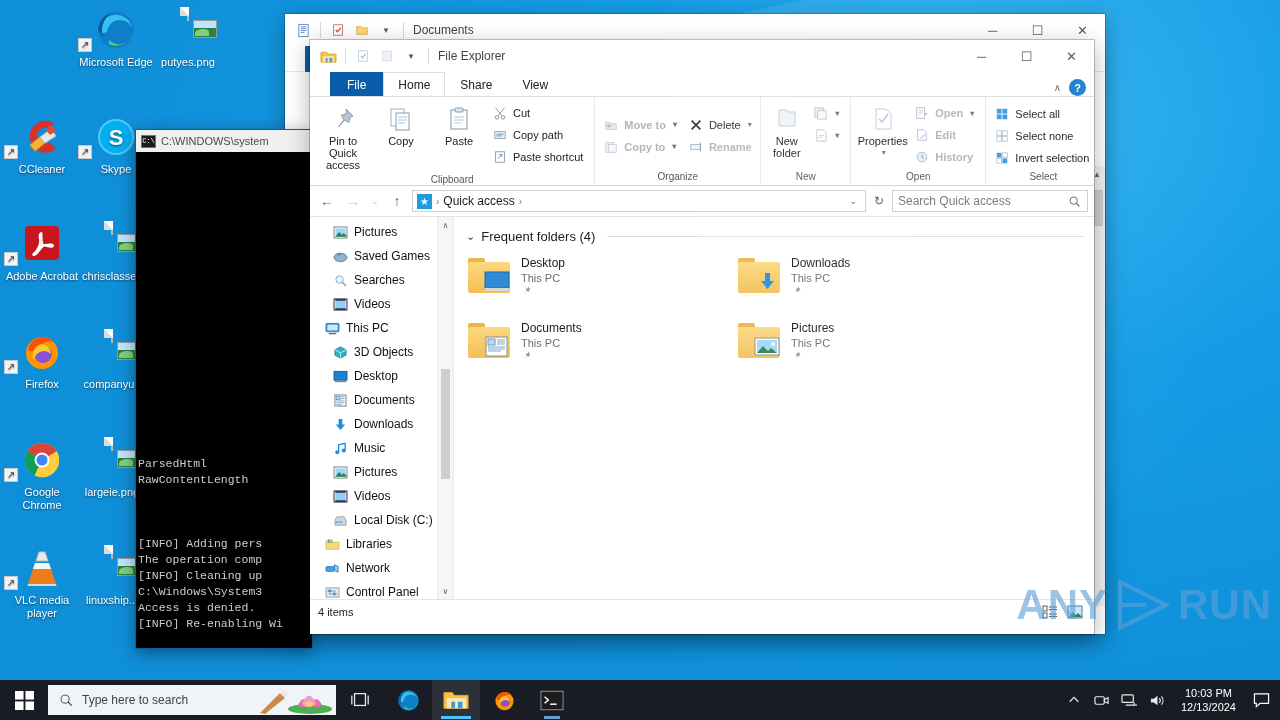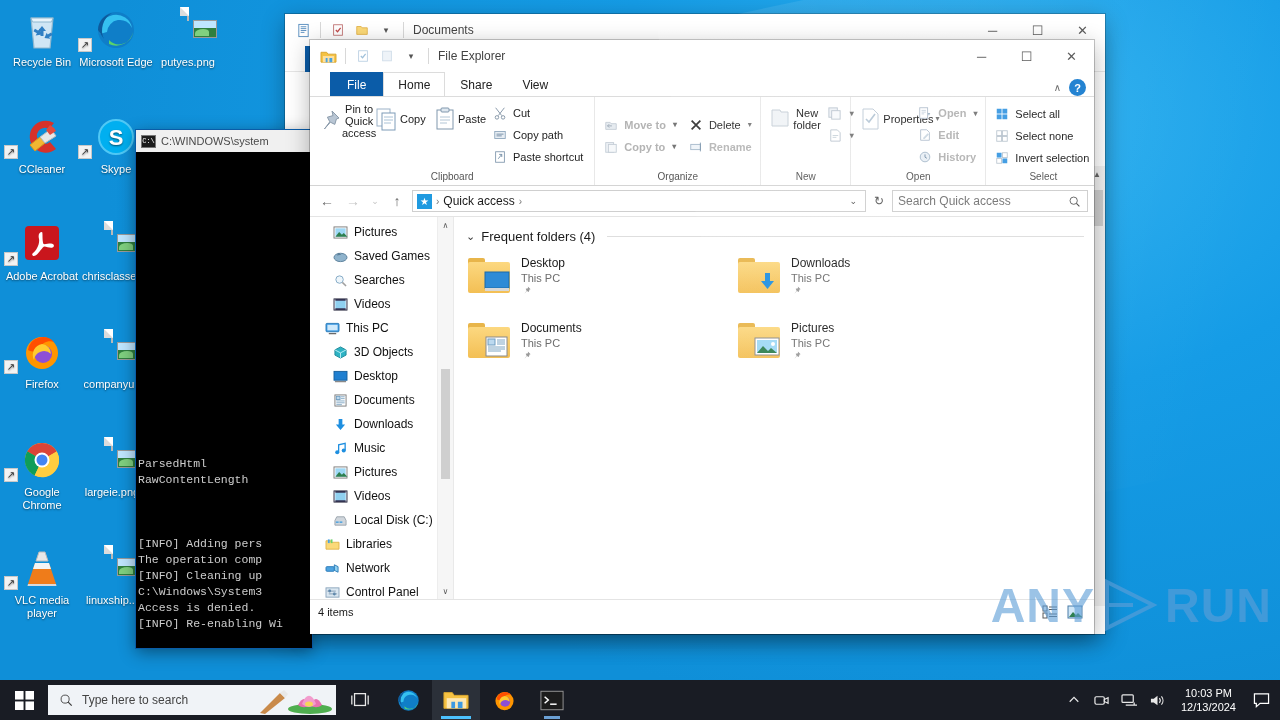--- a/index.html
+++ b/index.html
@@ -88,21 +88,21 @@
   .ribbon-right { margin-left:auto; display:flex; align-items:center; gap:8px; padding-right:8px; }
   .collapse-chevron { font-size:10px; color:#666; }
   .help-btn { width:17px; height:17px; border-radius:50%; background:#1d7fd0; color:#fff;
     font-size:11px; display:flex; align-items:center; justify-content:center; font-weight:bold; }
   .ribbon { height:90px; border-top:1px solid #dcdcdc; border-bottom:1px solid #d4d4d4;
     background:#fff; display:flex; position:relative; }
   .rgroup { display:flex; flex-direction:column; justify-content:space-between;
     border-right:1px solid #e8e8e8; padding:3px 4px 0; }
   .rgroup .gbody { display:flex; align-items:flex-start; flex:1; }
   .rgroup .gname { text-align:center; font-size:10px; color:#555; padding-bottom:3px; }
-  .bigbtn { width:58px; display:flex; flex-direction:row; align-items:center; padding:3px 2px;
+  .bigbtn { width:58px; display:flex; flex-direction:column; align-items:center; padding:3px 2px;
     font-size:11px; color:#222; text-align:center; line-height:12px; }
   .bigbtn .bi { height:32px; display:flex; align-items:center; justify-content:center; }
   .smallcol { display:flex; flex-direction:column; justify-content:center; padding:2px 2px; }
   .smallbtn { display:flex; align-items:center; gap:5px; font-size:11px; color:#222;
     padding:2px 5px 2px 2px; height:22px; white-space:nowrap; }
   .smallbtn.dim { color:#b4b4b4;font-weight:bold; }
   .caret { font-size:8px; color:#777; margin-left:2px; }
   .icn { width:16px; height:16px; display:inline-flex; align-items:center; justify-content:center; flex:none; }
 
   
@@ -165,21 +165,21 @@
     background:#000; box-shadow:0 0 0 1px #0a5ca8, 0 4px 16px rgba(0,0,0,.45); overflow:hidden; }
   #cmd .ctitle { height:22px; background:#f0f0f0; display:flex; align-items:center; gap:5px;
     padding-left:5px; font-size:11px; color:#4a4a4a; white-space:nowrap; overflow:hidden; }
   #cmd .cicon { width:15px; height:13px; background:#1c1c1c; border:1px solid #777; color:#fff;
     font-size:7px; display:flex; align-items:center; justify-content:center; font-family:"Liberation Mono", monospace; }
   #cmd .cbody { font-family:"Liberation Mono", monospace; font-size:11.5px; color:#ccc;
     line-height:16px; padding:0 2px; white-space:pre; overflow:hidden; }
 
   
   #wm { position:absolute; right:8px; bottom:46px; display:flex; align-items:center; gap:4px;
-    color:#5f9fd8; opacity:.62; font-size:48px; font-weight:bold; letter-spacing:1px;
+    color:#5f9fd8; opacity:.62; font-size:42px; font-weight:bold; letter-spacing:1px;
     font-family:"Liberation Sans", sans-serif; pointer-events:none; }
 
   
   #taskbar { position:absolute; left:0; bottom:0; width:1280px; height:40px; background:#191c24;
     display:flex; align-items:center; }
   .start { width:48px; height:40px; display:flex; align-items:center; justify-content:center; }
   .tbsearch { width:288px; height:30px; background:#f0f3f7; display:flex; align-items:center;
     gap:8px; padding:0 10px; position:relative; overflow:hidden; }
   .tbsearch .txt { font-size:12px; color:#444; }
   .tbicon { width:48px; height:40px; display:flex; align-items:center; justify-content:center;
@@ -192,32 +192,20 @@
   .trayi { width:26px; height:40px; display:flex; align-items:center; justify-content:center;
     color:#e8e8e8; }
   .clock { color:#fff; font-size:11px; line-height:14px; text-align:center; padding:0 8px; }
   .actioncenter { width:30px; height:40px; display:flex; align-items:center; justify-content:center; color:#fff; }
 </style>
 </head>
 <body>
 
 <div id="desktop">
 
-  <div class="dicon" style="left:4px;top:8px">
-    <span class="gl">
-      <svg width="44" height="44" viewBox="0 0 44 44">
-        <path d="M11 10 L33 10 L30 40 L14 40 Z" fill="#cfe6f5" stroke="#8fb8d0" stroke-width="1.2"></path>
-        <path d="M11 10 L33 10 L31.5 14 L12.5 14 Z" fill="#e8f4fb" stroke="#8fb8d0" stroke-width="1"></path>
-        <path d="M22 18 l4 5 h-2.5 v5 h-3 v-5 H18 Z" fill="#2e7fc4"></path>
-        <path d="M16 30 l4 5 h-2.5 v4 h-3 v-4 H12 Z" fill="#2e7fc4" transform="rotate(120 20 30)"></path>
-        <path d="M28 24 l3.5 4.5 h-2 v4 h-3 v-4 h-2 Z" fill="#2e7fc4" transform="rotate(-120 28 28)"></path>
-      </svg>
-    </span>
-    <span class="lbl">Recycle Bin</span>
-  </div>
 
   <div class="dicon" style="left:78px;top:8px">
     <span class="gl">
       <svg width="44" height="44" viewBox="0 0 44 44">
         <circle cx="22" cy="22" r="18" fill="#0f7ec8"></circle>
         <path d="M6 26 a16 16 0 0 1 32 -6 a13 13 0 0 0 -25 4 z" fill="#35c1f1"></path>
         <path d="M15 36 a17 17 0 0 0 24 -12 a14 14 0 0 1 -24 8 z" fill="#5ad36b"></path>
         <path d="M4 22 a18 18 0 0 1 14 -17 a20 20 0 0 0 -8 26 z" fill="#0d5a9c"></path>
       </svg>
       <span class="shortcut-badge">↗</span>

